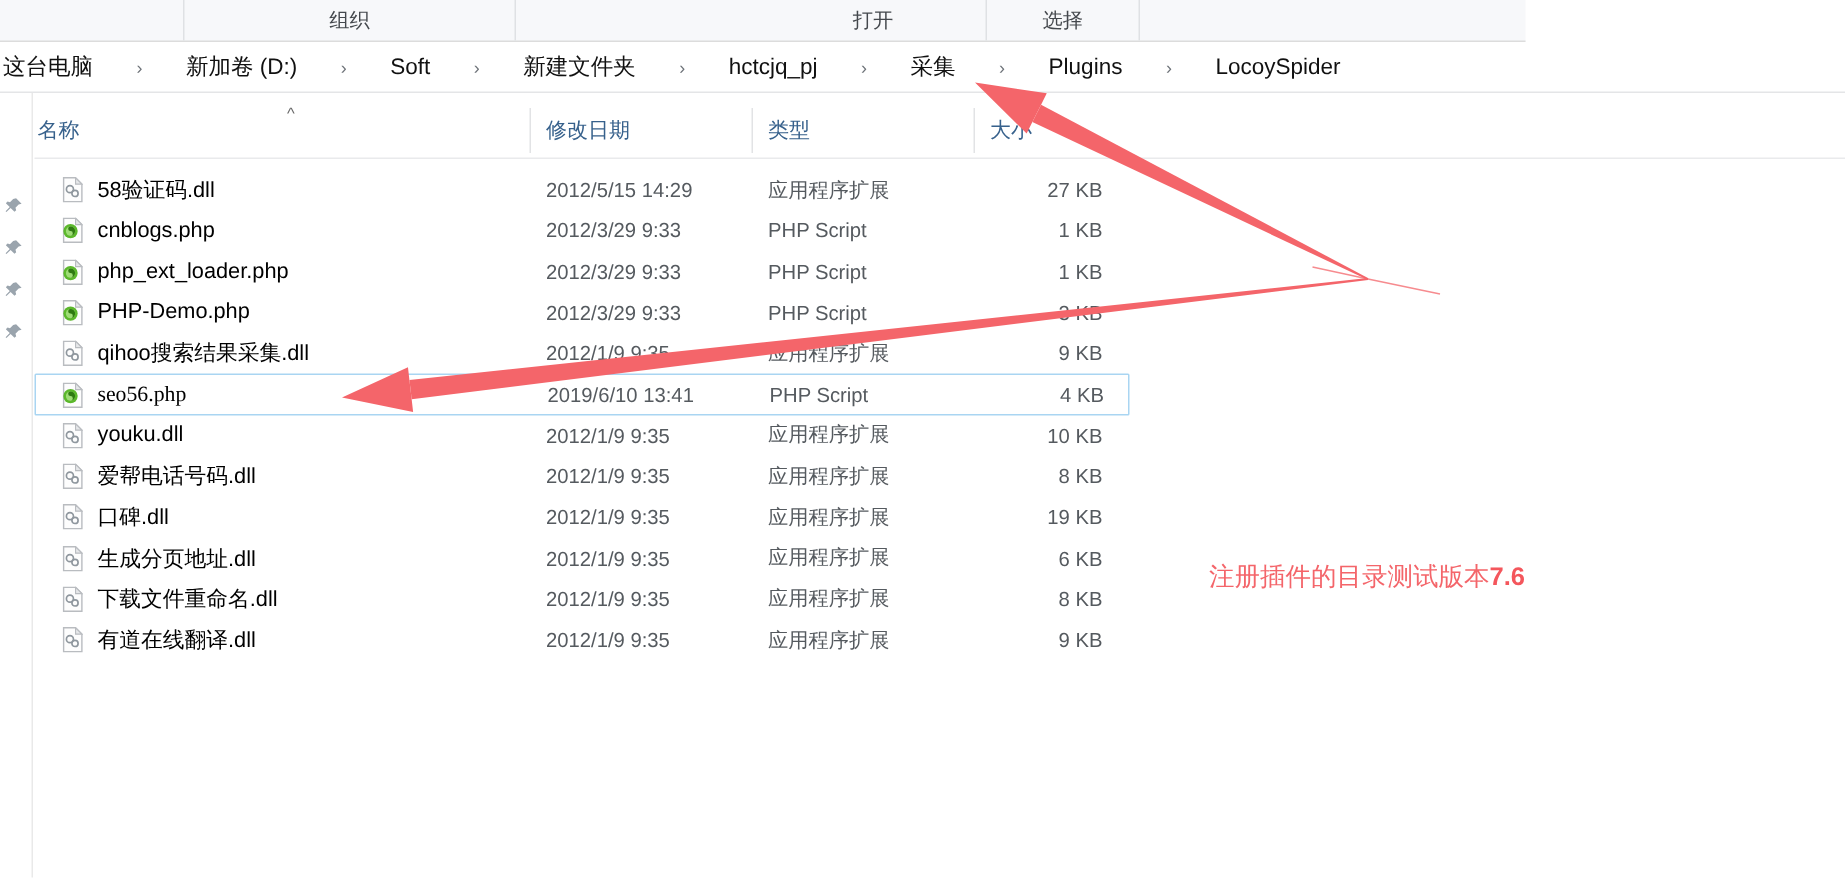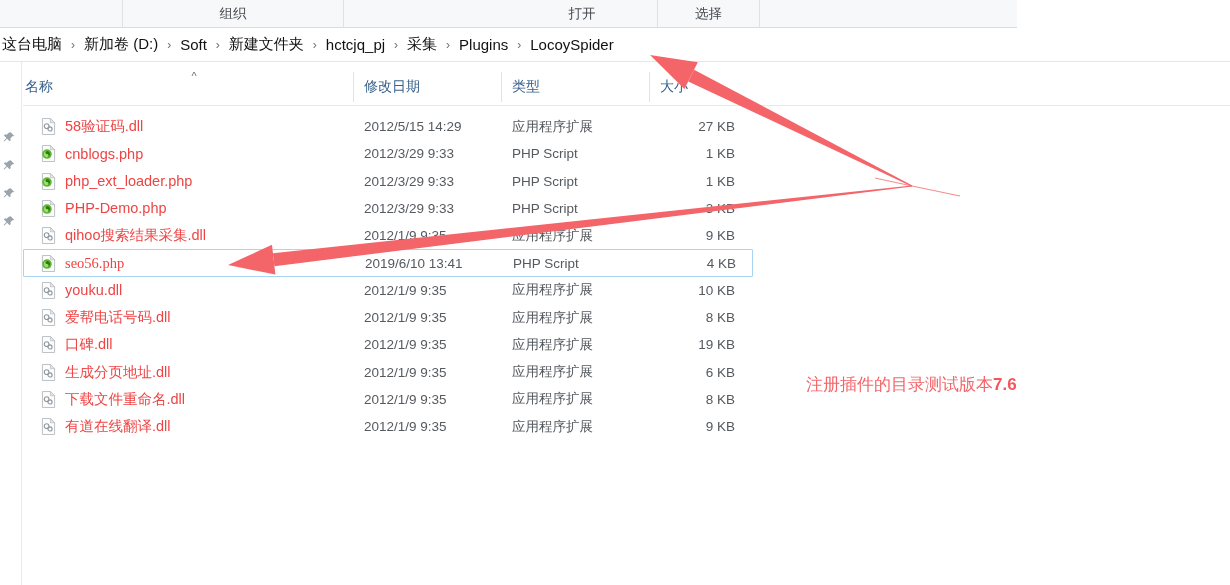--- a/index.html
+++ b/index.html
@@ -47,20 +47,21 @@
     position: absolute;
     left: 0; top: 28px;
     width: 1230px;
     height: 34px;
     background: #ffffff;
     border-bottom: 1px solid #e4e5e7;
     box-sizing: border-box;
     display: flex;
     align-items: center;
     padding-left: 0px;
+    gap: 20px;
   }
   .crumb {
     font-size: 15px;
     color: #111111;
     white-space: nowrap;
     padding: 0 2px;
   }
   .crumb-sep {
     font-size: 12px;
     color: #6d7278;
@@ -143,21 +144,21 @@
     width: 730px;
   }
   .cell-name {
     position: absolute;
     left: 18px;
     top: 0;
     height: 27px;
     display: flex;
     align-items: center;
     font-size: 14.5px;
-    color: #ef4444;
+    color: #000000;
     white-space: nowrap;
   }
   .file-row.selected .cell-name { left: 17px; font-family: Liberation Serif, serif; }
   .cell-date {
     position: absolute;
     left: 341px;
     top: 0;
     height: 27px;
     display: flex;
     align-items: center;

